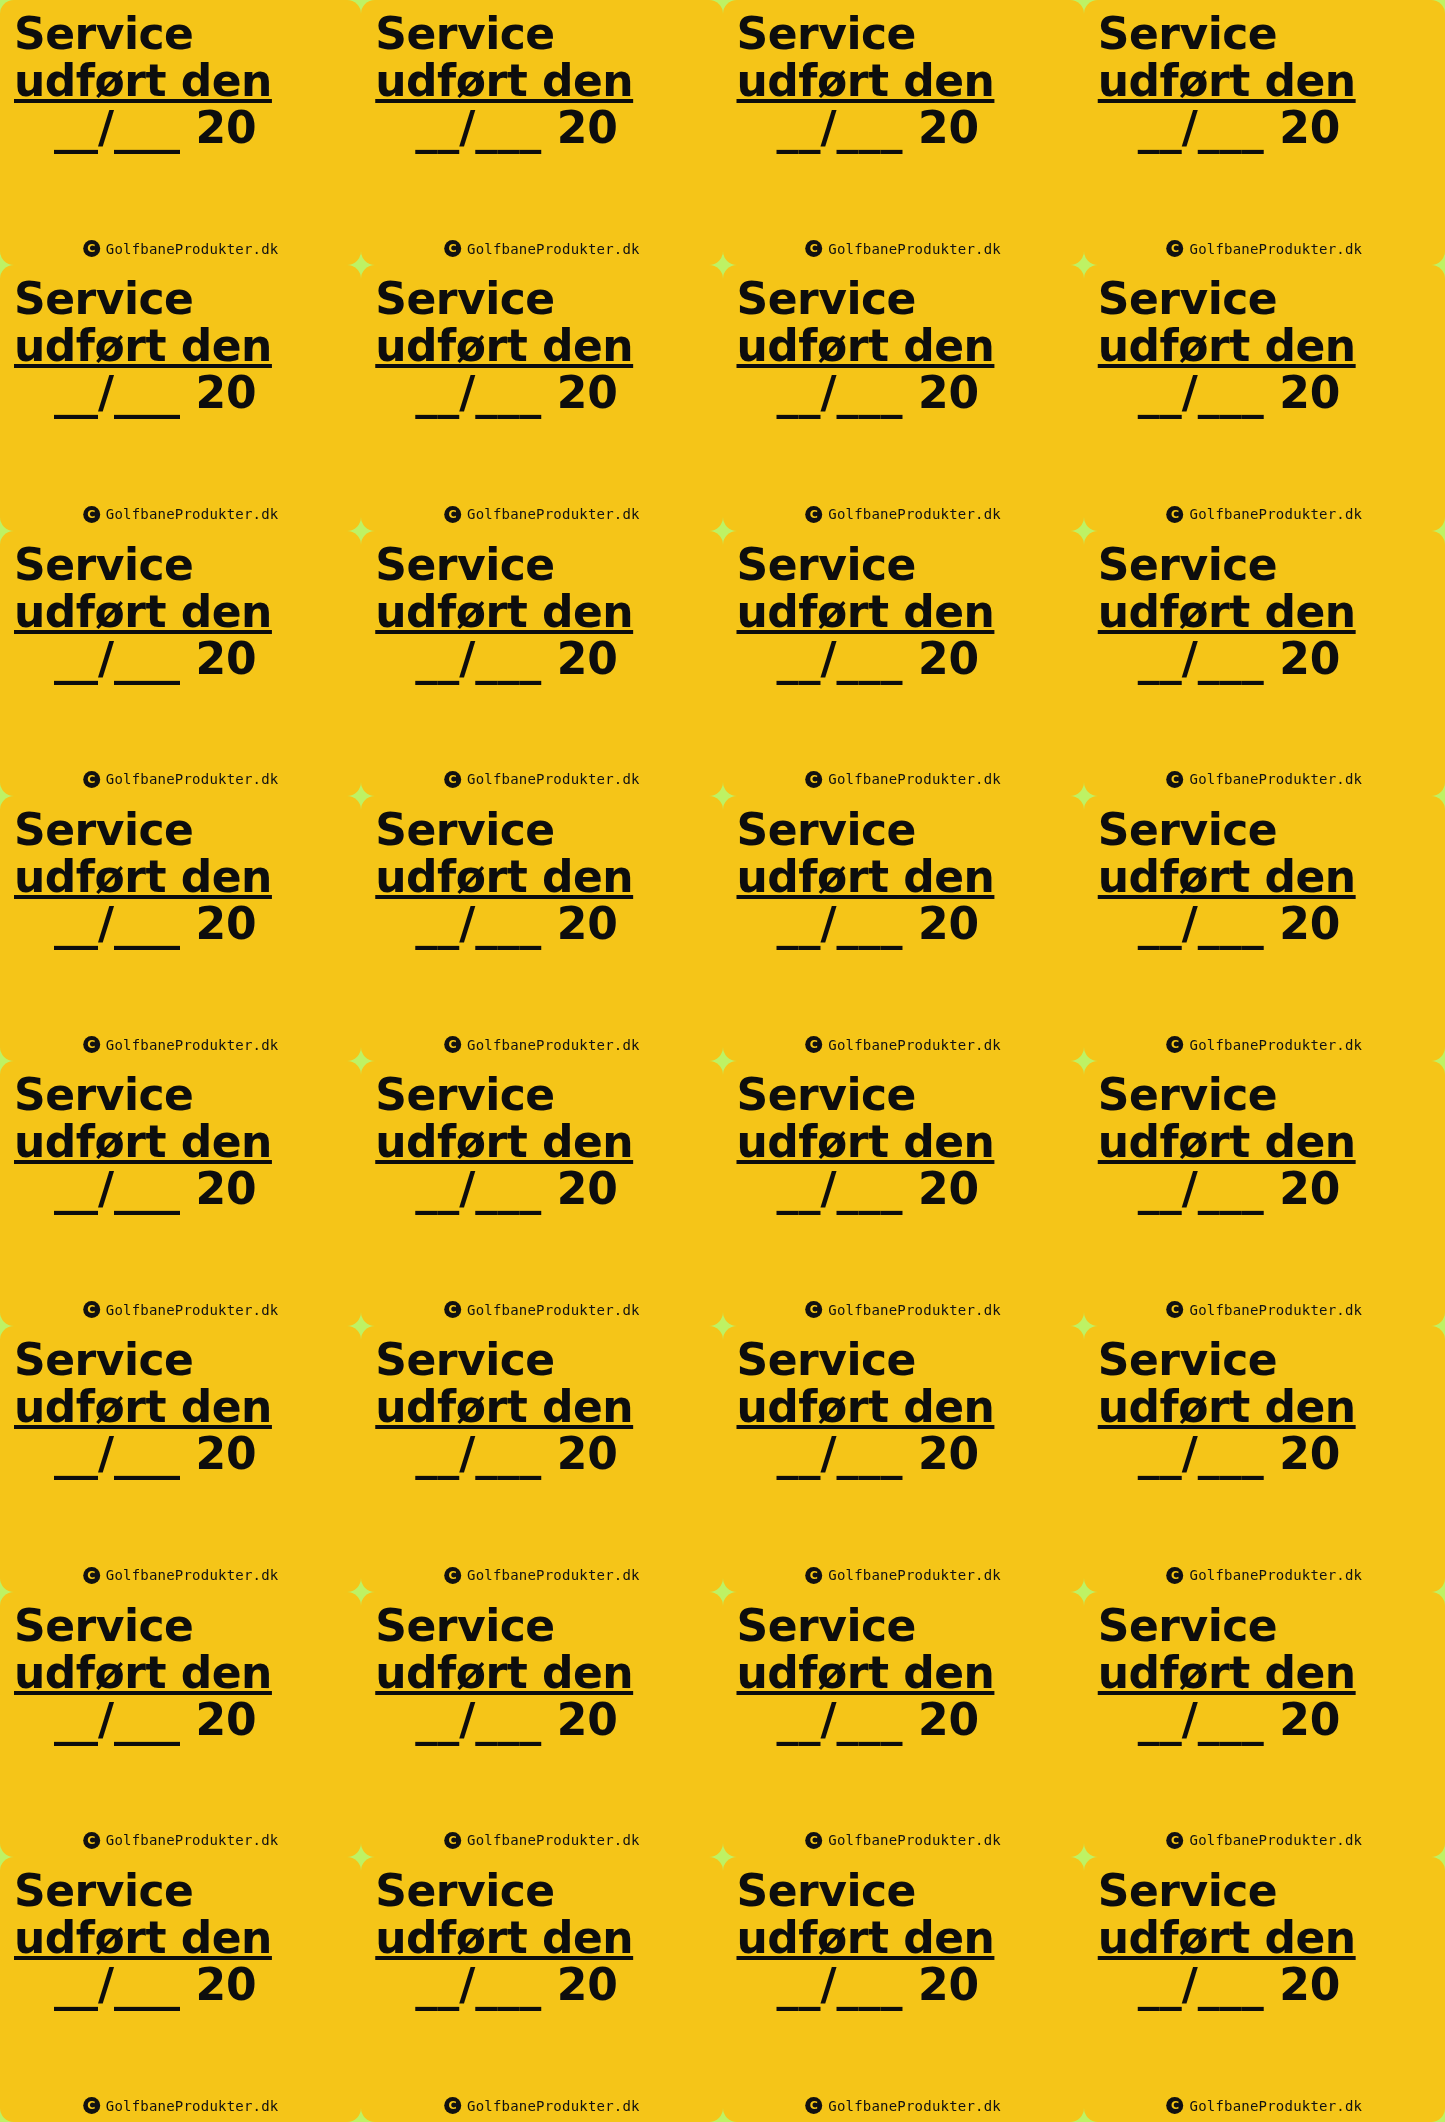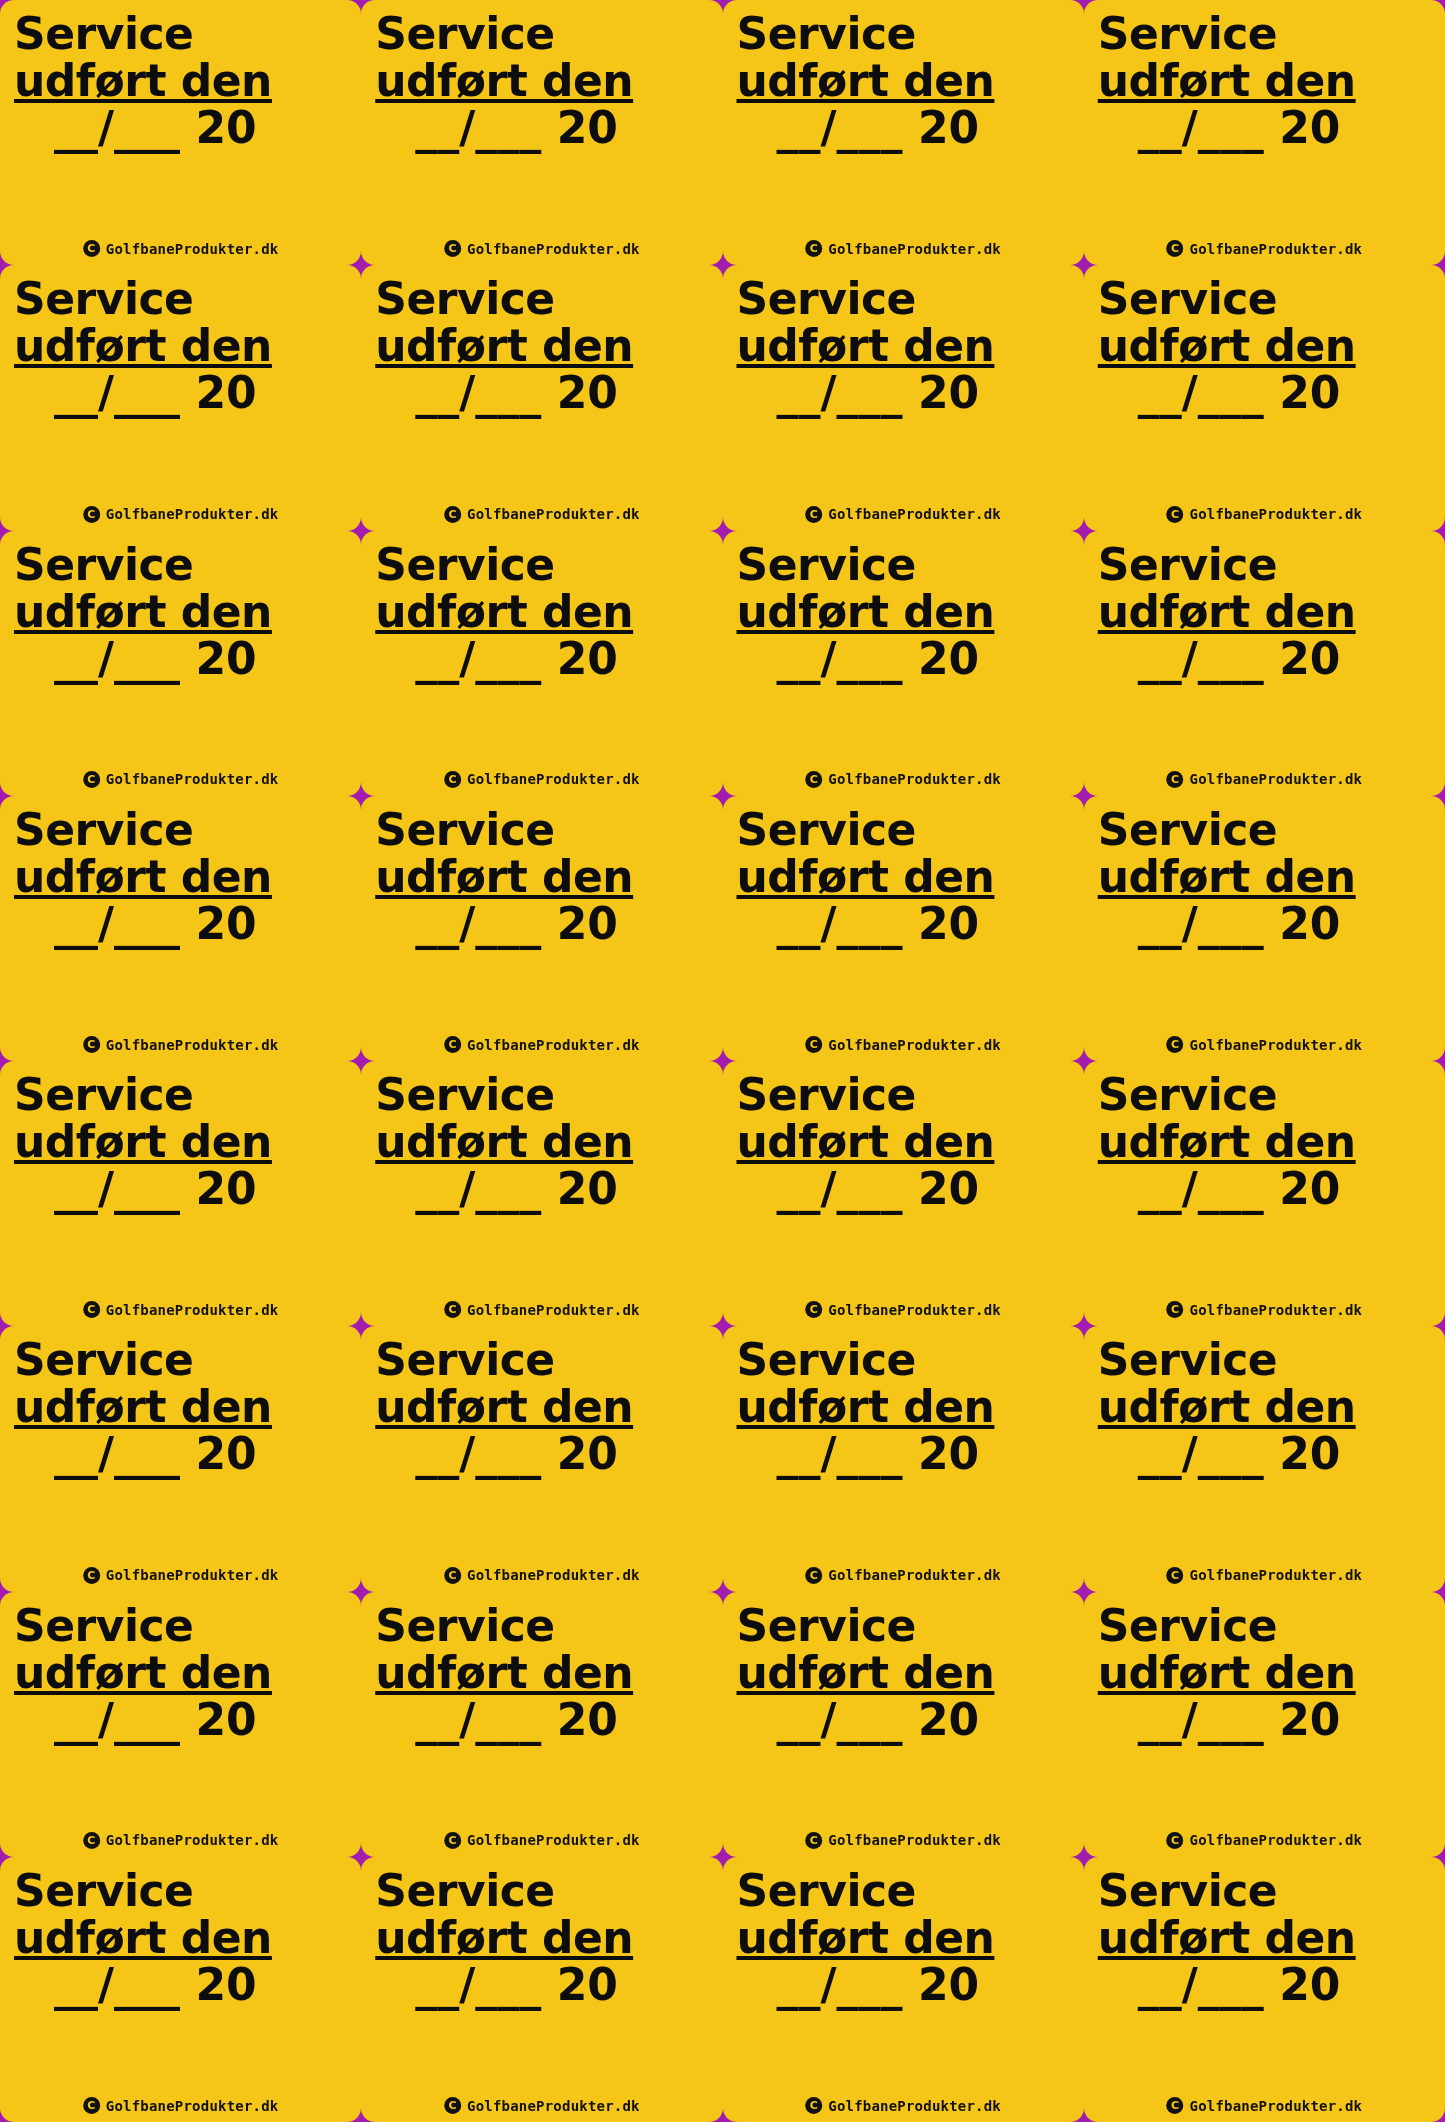--- a/index.html
+++ b/index.html
@@ -12,21 +12,21 @@
     height: 2122px;
     font-family: "DejaVu Sans", sans-serif;
     overflow: hidden;
   }
   #sheet {
     width: 1445px;
     height: 2122px;
     display: grid;
     grid-template-columns: repeat(4, 1fr);
     grid-template-rows: repeat(8, 1fr);
-    background: #a21caf;
+    background: #bef264;
   }
   .label {
     position: relative;
     background: #f5c518;
     border-radius: 14px;
     box-sizing: border-box;
     padding: 10px 14px 0 14px;
     overflow: hidden;
   }
   .label-text {
@@ -62,21 +62,21 @@
     font-family: "DejaVu Sans", sans-serif;
     font-size: 11px;
     font-weight: bold;
     line-height: 17px;
     text-align: center;
     flex: 0 0 auto;
   }
   .brand-name {
     font-family: "DejaVu Sans Mono", monospace;
     font-size: 14px;
-    font-weight: bold;
+    font-weight: normal;
     color: #111;
     letter-spacing: 0.2px;
   }
 </style>
 </head>
 <body>
 
 <div id="sheet">
     <div class="label">
       <div class="label-text"><span class="line1">Service</span><span class="line2">udført den</span><span class="line3">__/___ 20</span></div>

